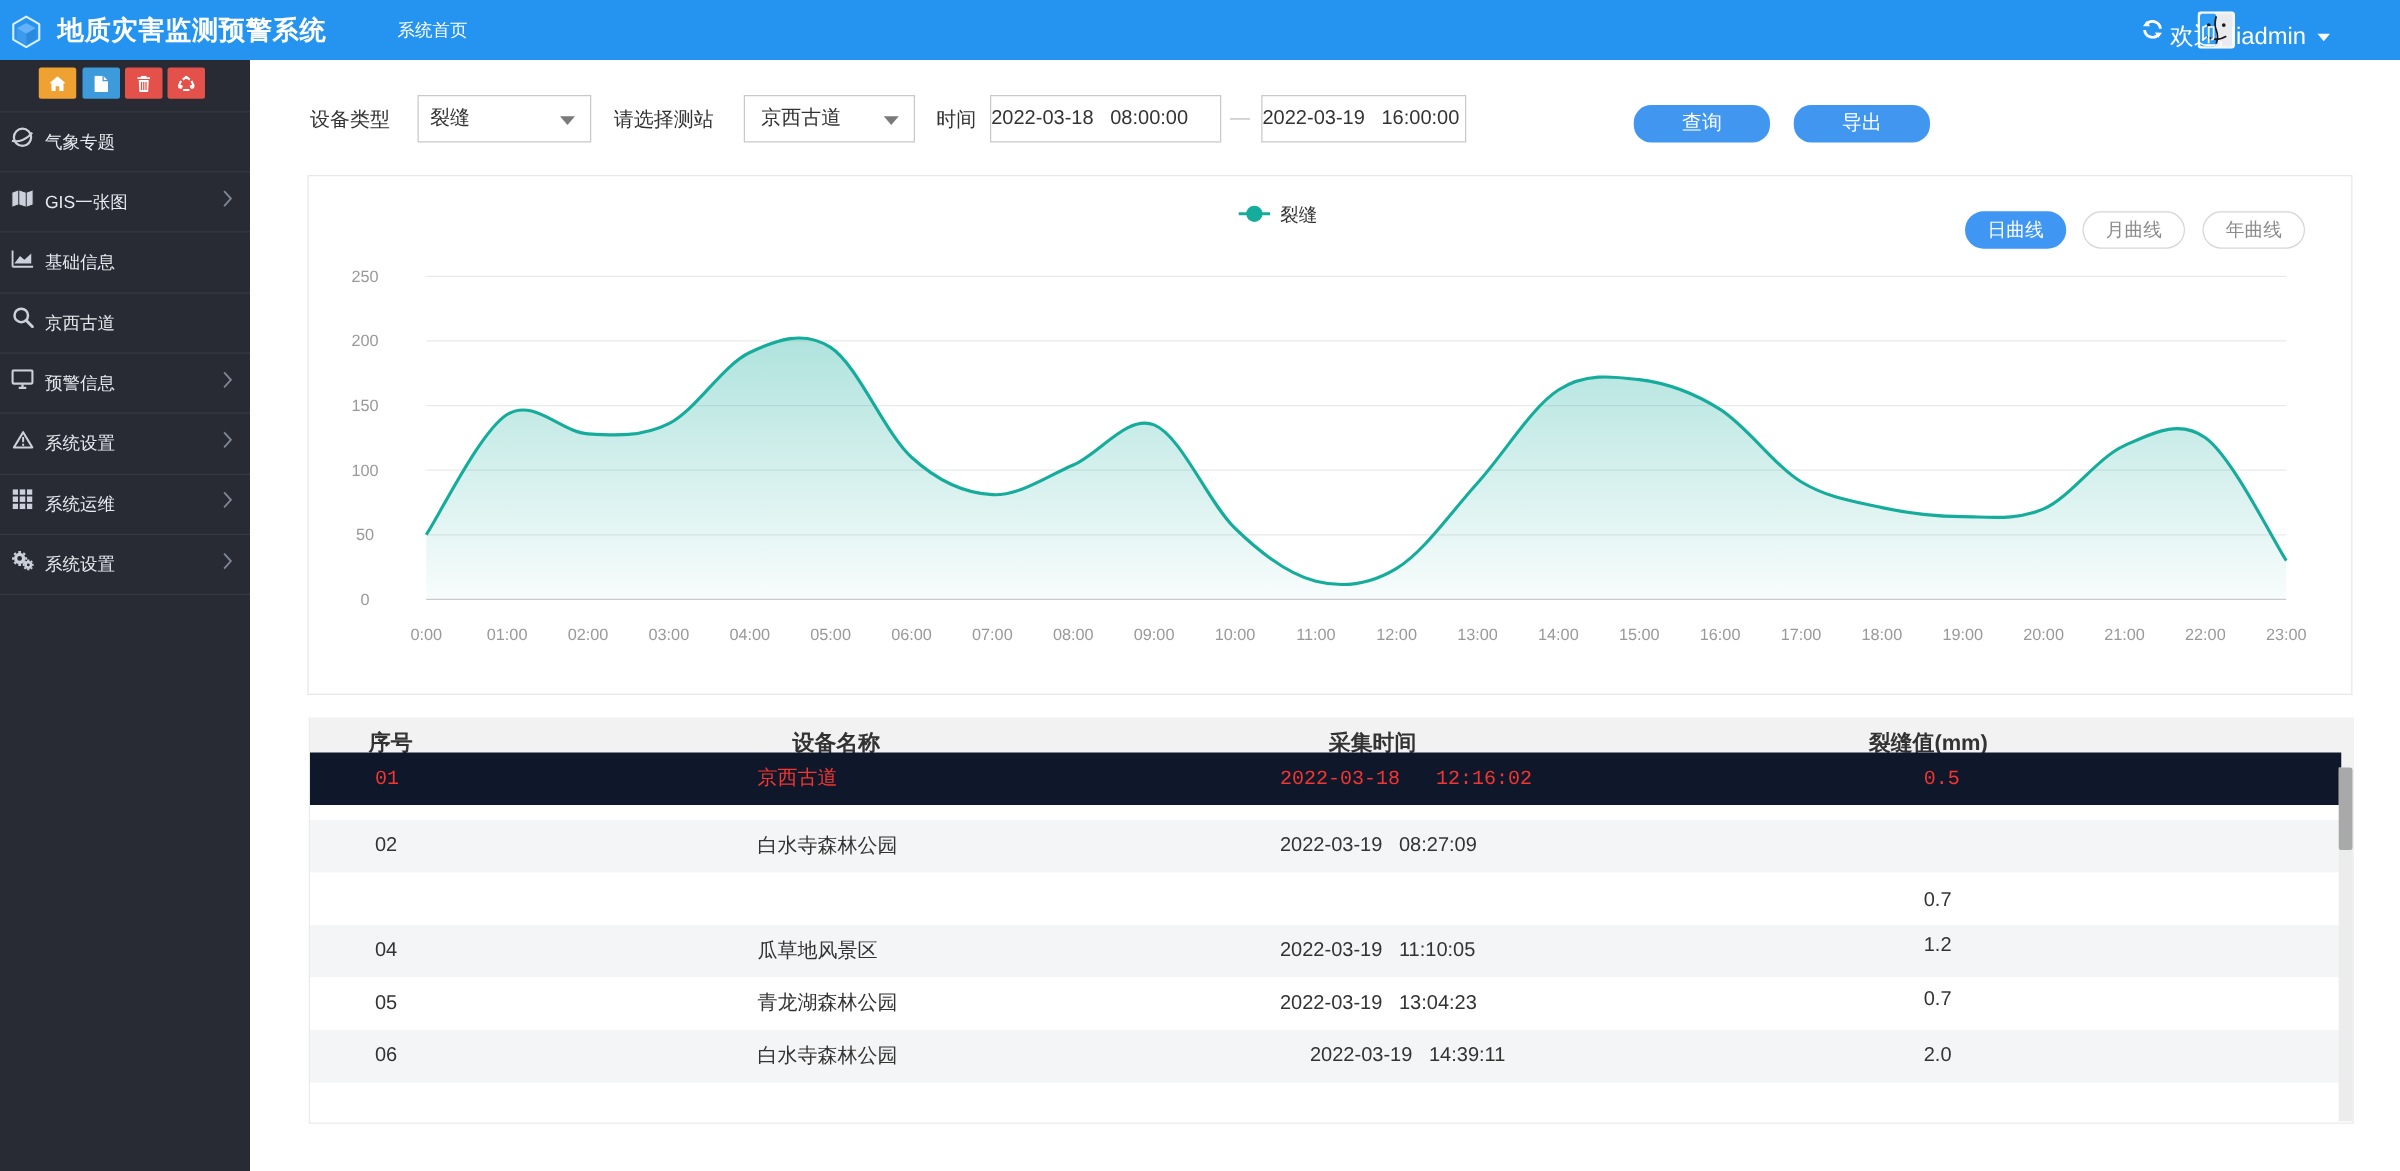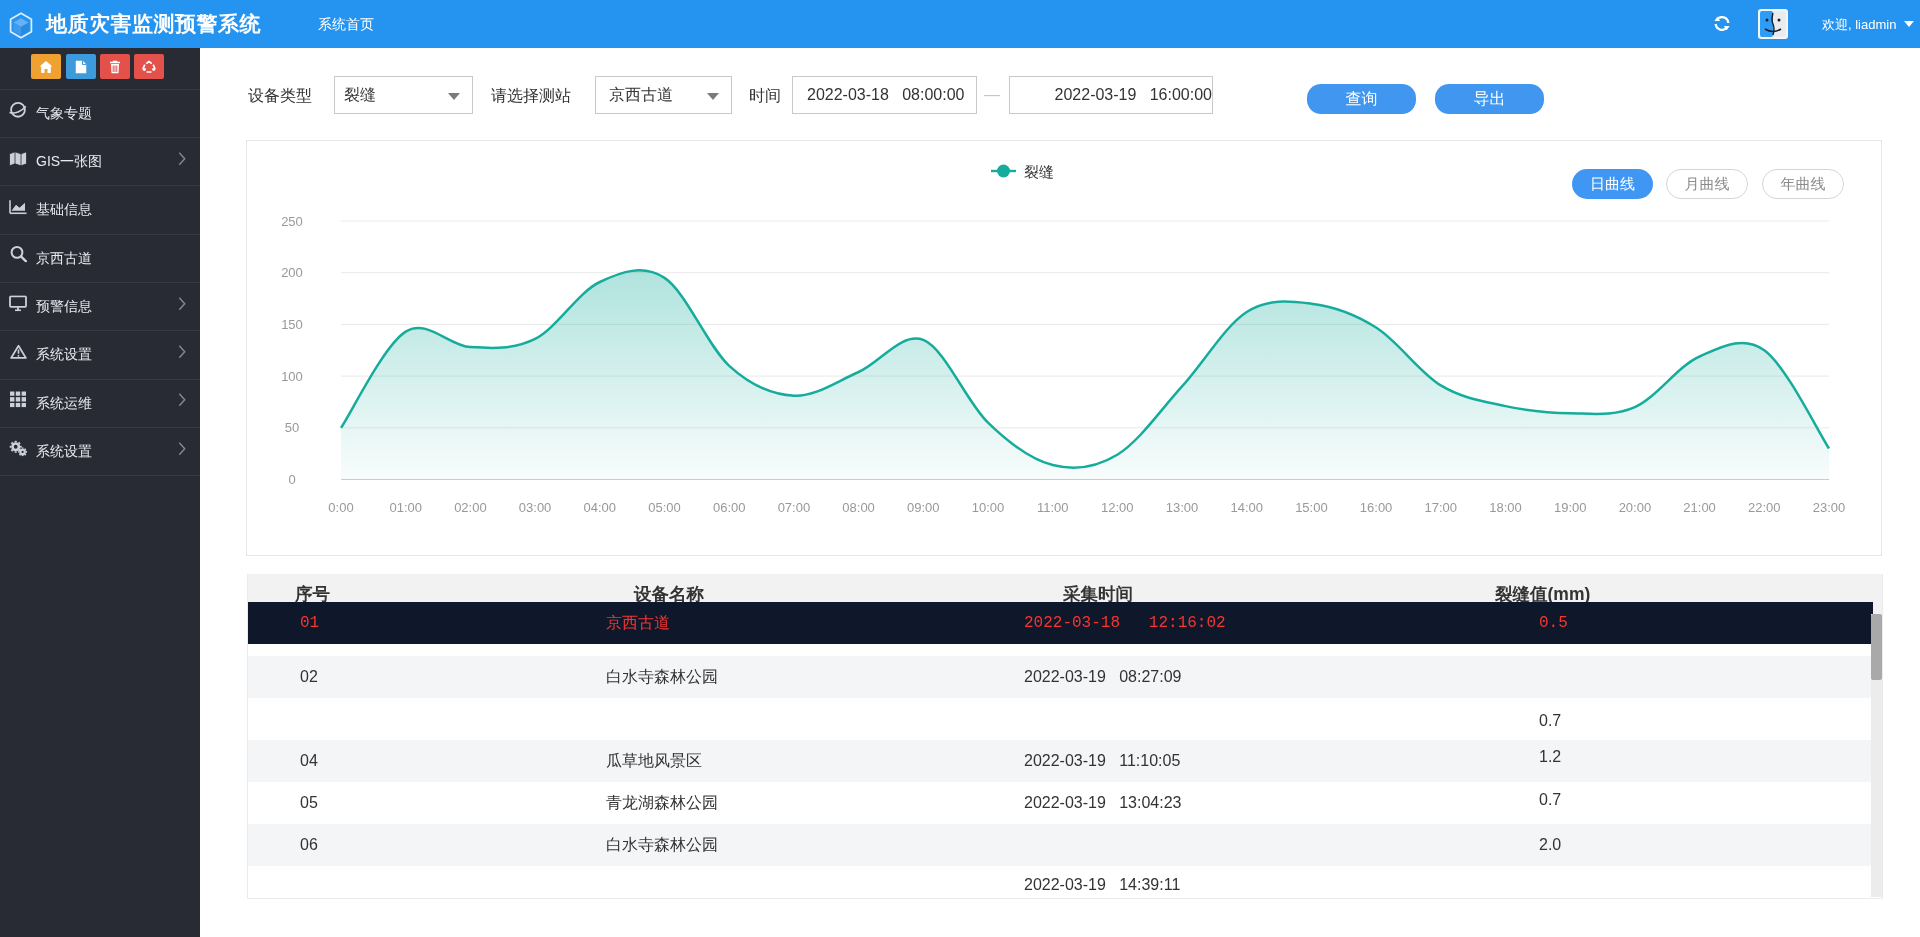--- a/index.html
+++ b/index.html
@@ -6,39 +6,39 @@
   * { margin:0; padding:0; box-sizing:border-box; }
   html,body { width:1920px; height:937px; overflow:hidden; background:#fff;
     font-family:"Liberation Sans", sans-serif; }
   
   #header { position:absolute; left:0; top:0; width:1920px; height:48px; background:#2594f0; }
   #logo { position:absolute; left:9px; top:12px; }
   #title { position:absolute; left:46px; top:10px; color:#fff; font-size:21px; font-weight:bold; letter-spacing:0.5px;}
   #navhome { position:absolute; left:318px; top:16px; color:#fff; font-size:14px; }
   #refresh { position:absolute; left:1714px; top:16px; }
   #avatar { position:absolute; left:1758px; top:9px; width:30px; height:30px; }
-  #welcome { position:absolute; left:1822px; top:16px; color:#fff; font-size:13px; }
+  #welcome { position:absolute; left:1736px; top:16px; color:#fff; font-size:19px; }
   
   #sidebar { position:absolute; left:0; top:48px; width:200px; height:889px; background:#282b33; }
   .sbtn { position:absolute; top:6px; width:30px; height:25px; border-radius:2px; }
   .sbtn svg { position:absolute; left:50%; top:50%; transform:translate(-50%,-50%); }
   #sb1 { left:31px; background:#efa131; }
   #sb2 { left:66px; background:#3d9bdc; }
   #sb3 { left:100px; background:#e4504a; }
   #sb4 { left:134px; background:#e4504a; }
   .menu { position:absolute; left:0; top:40.9px; width:200px; border-top:1px solid #363943; }
   .mi { position:relative; height:48.3px; line-height:47.3px; color:#e8eaf0; font-size:14px;
         border-bottom:1px solid #363943; }
   .mi .ic { position:absolute; left:9px; top:50%; transform:translateY(-50%); width:18px; text-align:center;}
   .mi .tx { position:absolute; left:36px; }
   .mi .ar { position:absolute; right:14px; top:50%; transform:translateY(-50%); }
   
   .flabel { position:absolute; font-size:16px; color:#333; top:86px; }
   .fsel { position:absolute; top:76px; height:38px; border:1px solid #c9c9c9; background:#fff;
-          font-size:16px; color:#333; line-height:36px; padding-left:14px; }
+          font-size:16px; color:#333; line-height:36px; }
   .fsel .arr { position:absolute; right:12px; top:16px; width:0; height:0;
                border-left:6px solid transparent; border-right:6px solid transparent;
                border-top:7px solid #7a7a7a; }
   .btn { position:absolute; top:84px; width:109px; height:30px; background:#4197f0; color:#fff;
          font-size:16px; text-align:center; line-height:30px; border-radius:14px; }
   
   #chartpanel { position:absolute; left:246px; top:140px; width:1636px; height:416px;
                 border:1px solid #e7e7e7; background:#fff; }
   
   #tablepanel { position:absolute; left:247px; top:574px; width:1636px; height:325px;
@@ -217,21 +217,21 @@
 </div>
 
 <div id="main">
   <div class="flabel" style="left:248px;">设备类型</div>
   <div class="fsel" style="left:334px; width:139px; padding-left:9px;">裂缝<span class="arr"></span></div>
   <div class="flabel" style="left:491px;">请选择测站</div>
   <div class="fsel" style="left:595px; width:137px; padding-left:13px;">京西古道<span class="arr"></span></div>
   <div class="flabel" style="left:749px;">时间</div>
   <div class="fsel" style="left:792px; width:185px;">2022-03-18&nbsp;&nbsp; 08:00:00</div>
   <div class="flabel" style="left:984px; color:#c0c4cc;">—</div>
-  <div class="fsel" style="left:1009px; width:204px;text-align:right;">2022-03-19&nbsp;&nbsp; 16:00:00</div>
+  <div class="fsel" style="left:1009px; width:164px;">2022-03-19&nbsp;&nbsp; 16:00:00</div>
   <div class="btn" style="left:1307px;">查询</div>
   <div class="btn" style="left:1435px;">导出</div>
 
   <div id="chartpanel">
     <svg width="1634" height="414" viewBox="0 0 1634 414">
       <defs>
         <linearGradient id="fillgrad" x1="0" y1="0" x2="0" y2="1">
           <stop offset="0" stop-color="#16ac9c" stop-opacity="0.34"></stop>
           <stop offset="1" stop-color="#16ac9c" stop-opacity="0.03"></stop>
         </linearGradient>
@@ -328,20 +328,20 @@
     </div>
     <div class="trow" style="top:208px;background:#fff;">
       <span class="tcell" style="left:52px;">05</span>
       <span class="tcell" style="left:358px;">青龙湖森林公园</span>
       <span class="tcell" style="left:776px;">2022-03-19&nbsp;&nbsp; 13:04:23</span>
       <span class="tcell" style="left:1291px;top:42%;">0.7</span>
     </div>
     <div class="trow" style="top:250px;background:#f4f5f7;">
       <span class="tcell" style="left:52px;">06</span>
       <span class="tcell" style="left:358px;">白水寺森林公园</span>
-      <span class="tcell" style="left:776px;margin-top:40px;">2022-03-19&nbsp;&nbsp; 14:39:11</span>
+      <span class="tcell" style="left:800px;">2022-03-19&nbsp;&nbsp; 14:39:11</span>
       <span class="tcell" style="left:1291px;">2.0</span>
     </div>
     <div style="position:absolute;right:0;top:40px;width:11px;height:283px;background:#ececec;">
       <div style="position:absolute;left:0;top:0;width:11px;height:66px;background:#a9a9a9;border-radius:2px;"></div>
     </div>
   </div>
 </div>
 
 </body></html>

